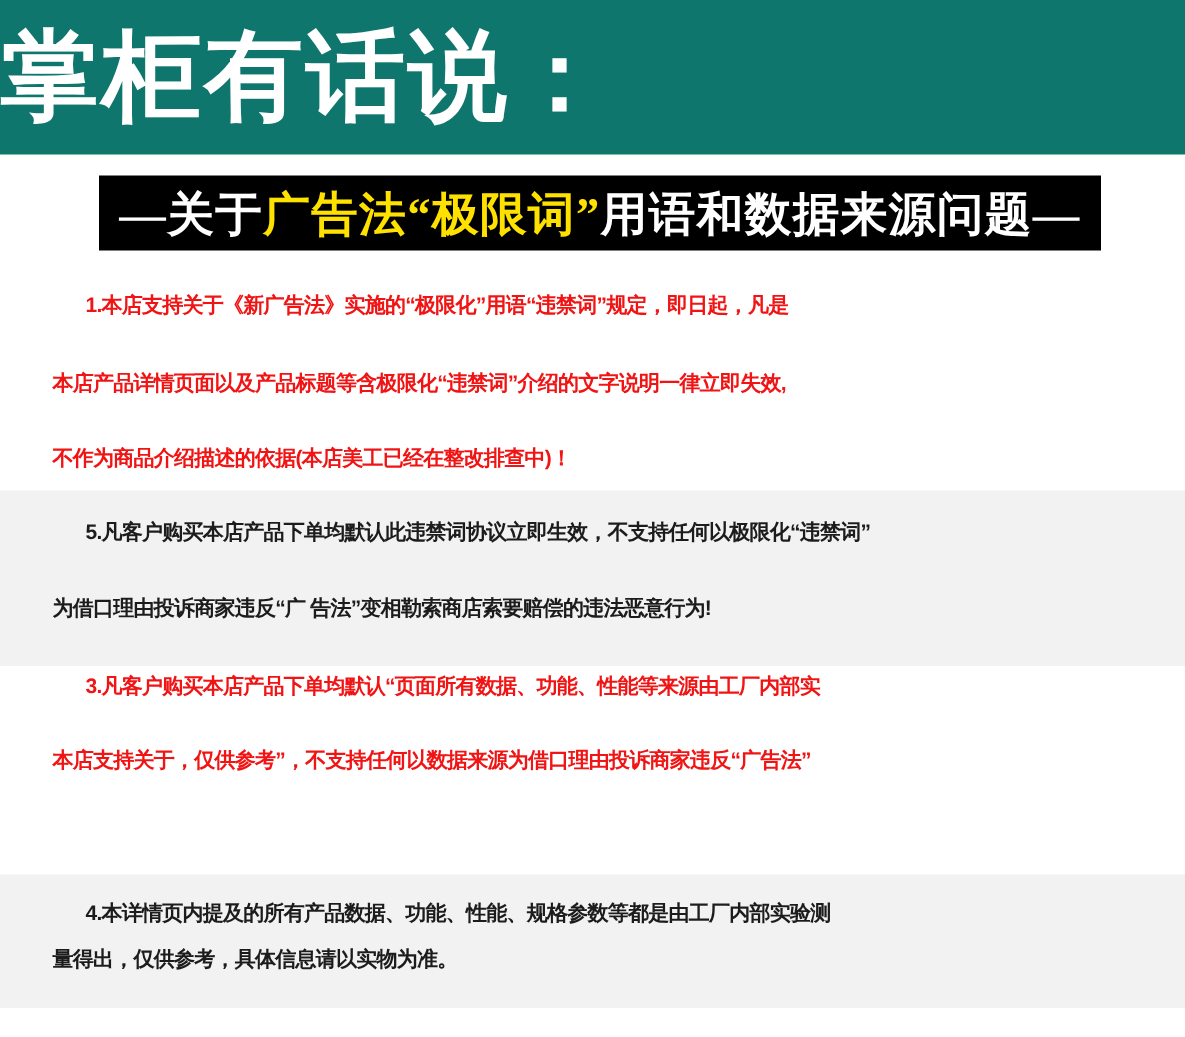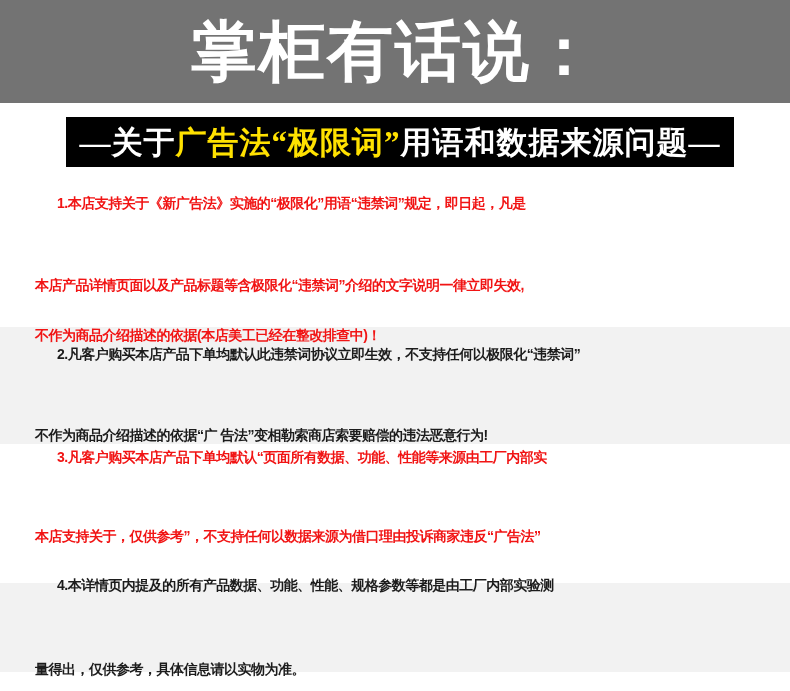--- a/index.html
+++ b/index.html
@@ -8,22 +8,22 @@
     background: #ffffff;
     overflow: hidden;
     position: relative;
     font-family: "Liberation Sans", "DejaVu Sans", sans-serif;
   }
   .page { position: absolute; inset: 0; width: 790px; height: 691px; }
 
   
   .banner {
     position: absolute; left: 0; top: 0; width: 790px; height: 103px;
-    background: #737373;
-    display: flex; align-items: center; justify-content: center;
+    background: #0f766e;
+    display: flex; align-items: center; 
   }
   .banner-title {
     color: #ffffff;
     font-family: "Liberation Serif", "DejaVu Serif", serif;
     font-weight: 900;
     font-size: 66px;
     letter-spacing: 2px;
     line-height: 1;
     white-space: nowrap;
   }
@@ -55,21 +55,21 @@
     position: absolute;
     font-size: 14px;
     font-weight: 700;
     line-height: 23px;
     letter-spacing: -0.5px;
     white-space: nowrap;
   }
   .red  { color: #f11414; }
   .dark { color: #1c1c1c; }
   .indent { left: 57px; }
-  .flush  { left: 35px; margin-top: 30px; }
+  .flush  { left: 35px; }
 </style>
 </head>
 <body>
 
 <div class="page">
 
   <div class="banner">
     <div class="banner-title">掌柜有话说：</div>
   </div>
 
@@ -79,22 +79,22 @@
     </div>
   </div>
 
   <div class="band band-2"></div>
   <div class="band band-4"></div>
 
   <div class="line red indent" style="top:192px">1.本店支持关于《新广告法》实施的“极限化”用语“违禁词”规定，即日起，凡是</div>
   <div class="line red flush" style="top:244px">本店产品详情页面以及产品标题等含极限化“违禁词”介绍的文字说明一律立即失效,</div>
   <div class="line red flush" style="top:294px">不作为商品介绍描述的依据(本店美工已经在整改排查中)！</div>
 
-  <div class="line dark indent" style="top:343px">2.凡客户购买本店产品下单均默认此违禁词协议立即生效，不支持任何以极限化“违禁词”</div>
-  <div class="line dark flush" style="top:394px">不作为商品介绍描述的依据“广 告法”变相勒索商店索要赔偿的违法恶意行为!</div>
+  <div class="line dark indent" style="top:343px">5.凡客户购买本店产品下单均默认此违禁词协议立即生效，不支持任何以极限化“违禁词”</div>
+  <div class="line dark flush" style="top:394px">为借口理由投诉商家违反“广 告法”变相勒索商店索要赔偿的违法恶意行为!</div>
 
   <div class="line red indent" style="top:446px">3.凡客户购买本店产品下单均默认“页面所有数据、功能、性能等来源由工厂内部实</div>
   <div class="line red flush" style="top:495px">本店支持关于，仅供参考”，不支持任何以数据来源为借口理由投诉商家违反“广告法”</div>
 
-  <div class="line dark indent" style="top:574px">4.本详情页内提及的所有产品数据、功能、性能、规格参数等都是由工厂内部实验测</div>
+  <div class="line dark indent" style="top:597px">4.本详情页内提及的所有产品数据、功能、性能、规格参数等都是由工厂内部实验测</div>
   <div class="line dark flush" style="top:628px">量得出，仅供参考，具体信息请以实物为准。</div>
 
 </div>
 
 </body></html>

